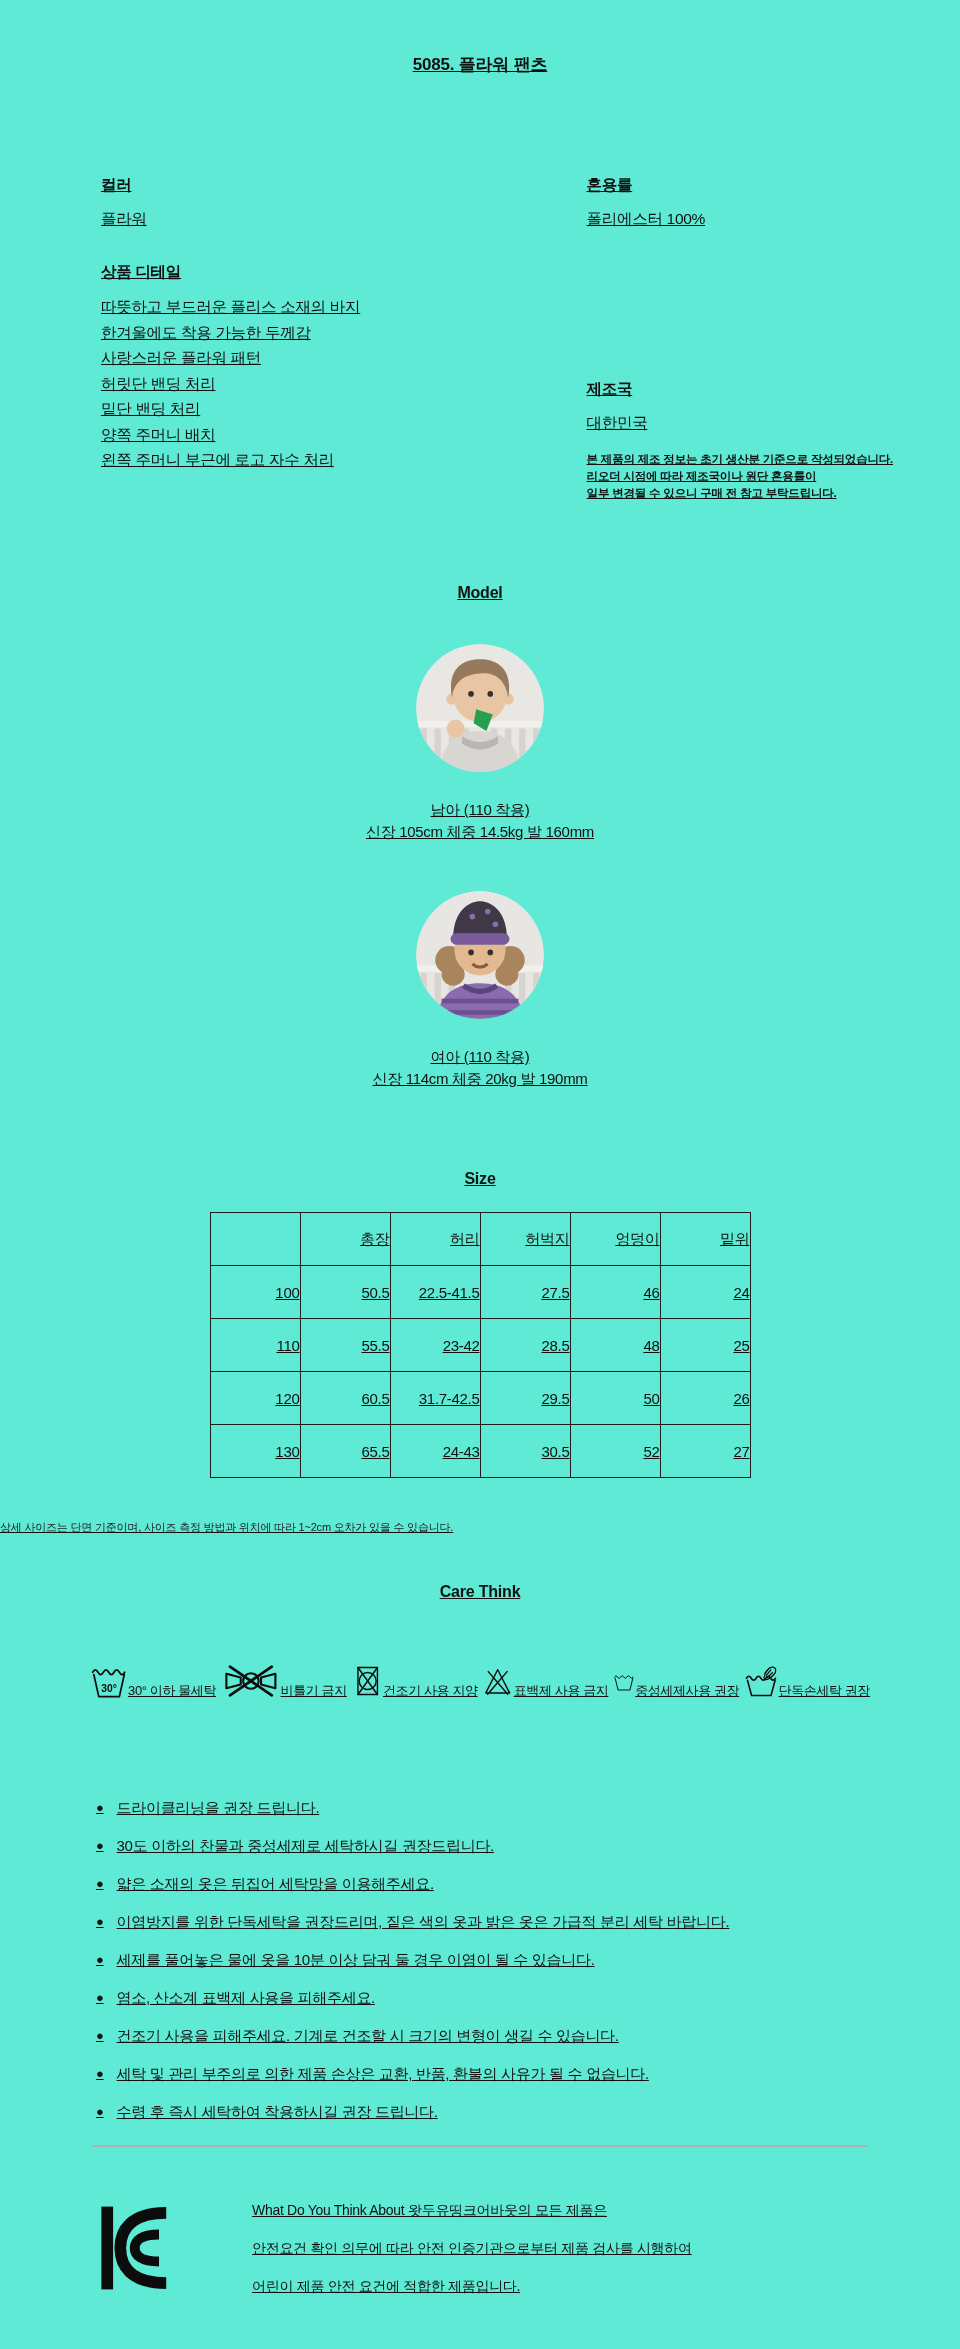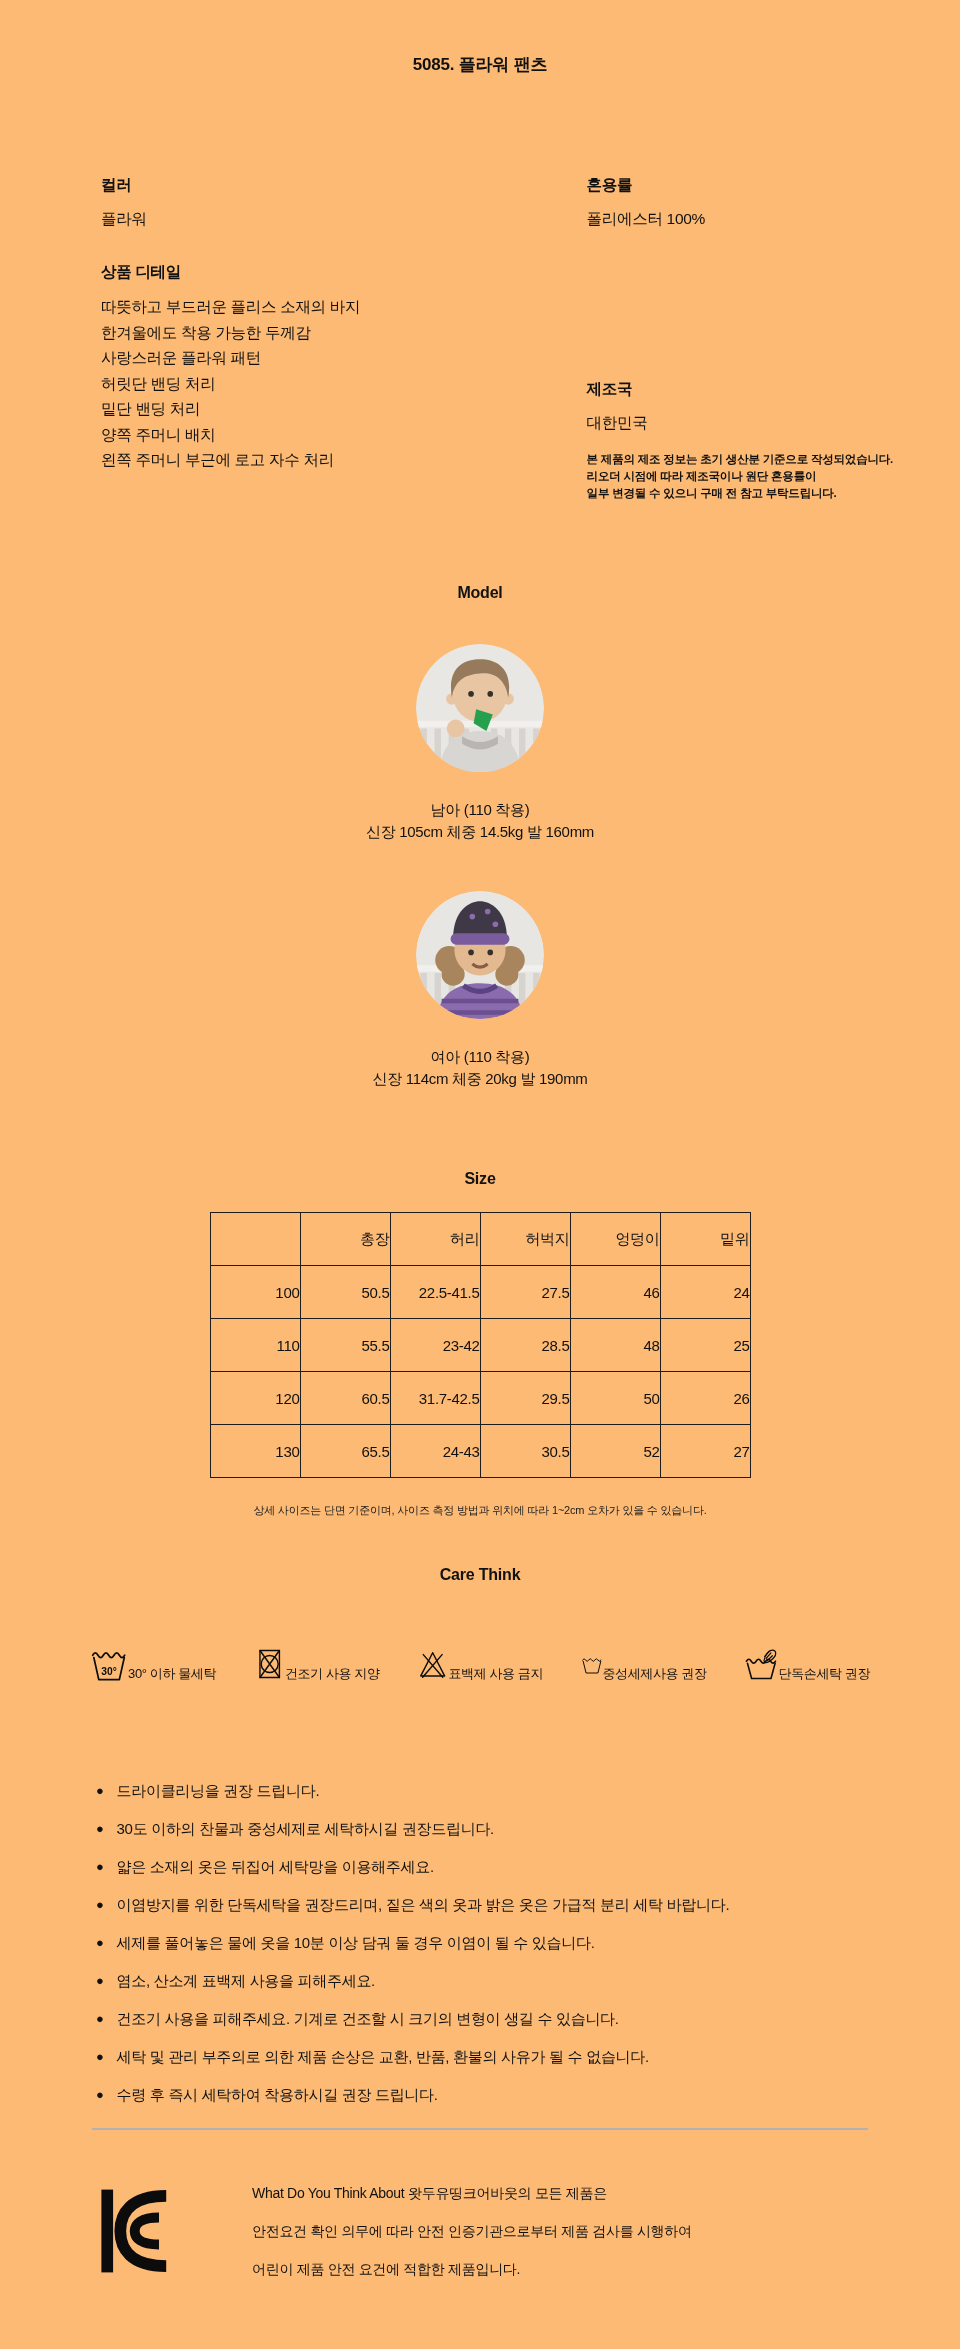--- a/index.html
+++ b/index.html
@@ -1,18 +1,18 @@
 <!DOCTYPE html>
 <html><head>
 <meta charset="utf-8">
 <style>
   * { box-sizing: border-box; }
   html,body { margin:0; padding:0; background:#ffffff; }
   body { width:960px; font-family:"Liberation Sans","DejaVu Sans",sans-serif; color:#111; }
-  .page { position:relative; width:960px; height:2349px; overflow:hidden; background:#fdba74; }
+  .page { position:relative; width:960px; height:2349px; overflow:hidden; background:#5eead4;text-decoration:underline; }
 
   .product-title { margin:0; padding-top:53px; text-align:center; font-size:17px; font-weight:700; letter-spacing:-0.2px; }
 
   .info { display:flex; margin-top:99px;padding-left:36px; }
   .col-left { margin-left:65px; width:428px; }
   .col-right { margin-left:65px; width:380px; }
   .sec-heading { font-size:15.5px; font-weight:700; margin:0; line-height:20px; letter-spacing:-0.3px; }
   .sec-value { margin-top:13px; font-size:15.5px; line-height:21px; letter-spacing:-0.3px; }
   .details-block { margin-top:33px; }
   .detail-list { list-style:none; margin:12px 0 0; padding:0; }
@@ -28,21 +28,21 @@
   .model-name { margin-top:27px; text-align:center; font-size:15px; line-height:22px; letter-spacing:-0.3px; }
   .model-specs { text-align:center; font-size:15px; line-height:22px; letter-spacing:-0.3px; }
   .model-photo.second { margin-top:48px; }
 
   .size-section { margin-top:80px; }
   .size-table { margin:24px auto 0; border-collapse:collapse; }
   .size-table th, .size-table td {
     border:1.5px solid #1d1d1d; width:90px; height:53px; text-align:right;
     font-size:15px; font-weight:400; padding:0; letter-spacing:-0.3px;
   }
-  .size-note { margin-top:25px; text-align:center; font-size:11px; letter-spacing:-0.2px; color:#222; }
+  .size-note { margin-top:42px; text-align:left; font-size:11px; letter-spacing:-0.2px; color:#222; }
 
   .care-section { margin-top:48px; }
   .care-icons { width:780px; margin:36px auto 0; display:flex; justify-content:space-between; }
   .care-item { width:126px; display:flex; flex-direction:row; align-items:center; }
   .care-item svg { width:88px; height:88px; }
   .care-label { margin-top:20px; font-size:13px; white-space:nowrap; letter-spacing:-0.4px; }
   .oline { fill:none; stroke:#0c0c0c; stroke-width:4.5; stroke-linecap:round; stroke-linejoin:round; }
   .oline.thin { stroke-width:3.5; }
   .deg-text { font-weight:700; font-size:27px; font-family:"Liberation Sans",sans-serif; fill:#0c0c0c; }
 
@@ -208,20 +208,29 @@
       <div class="care-item">
         <svg viewBox="0 0 100 100">
           <path class="oline" d="M7 27 q7 -12 14 0 q7 12 14 0 q7 -12 14 0 q7 12 14 0 q7 -12 14 0 q7 12 14 0"></path>
           <path class="oline" d="M10 33 L23 91 L77 91 L90 33"></path>
           <text class="deg-text" x="50" y="79" text-anchor="middle">30°</text>
         </svg>
         <div class="care-label">30° 이하 물세탁</div>
       </div>
       <div class="care-item">
         <svg viewBox="0 0 100 100">
+          <path class="oline thin" d="M9 38 L33 44 L33 56 L9 62 Z"></path>
+          <path class="oline thin" d="M91 38 L67 44 L67 56 L91 62 Z"></path>
+          <circle class="oline thin" cx="50" cy="50" r="13"></circle>
+          <path class="oline" d="M15 26 L85 74 M85 26 L15 74"></path>
+        </svg>
+        <div class="care-label">비틀기 금지</div>
+      </div>
+      <div class="care-item">
+        <svg viewBox="0 0 100 100">
           <rect class="oline" x="19" y="7" width="62" height="86"></rect>
           <circle class="oline" cx="50" cy="50" r="27"></circle>
           <path class="oline" d="M19 7 L81 93 M81 7 L19 93"></path>
         </svg>
         <div class="care-label">건조기 사용 지양</div>
       </div>
       <div class="care-item">
         <svg viewBox="0 0 100 100">
           <path class="oline" d="M50 14 L12 88 L88 88 Z"></path>
           <path class="oline" d="M20 20 L82 92 M80 20 L18 92"></path>

